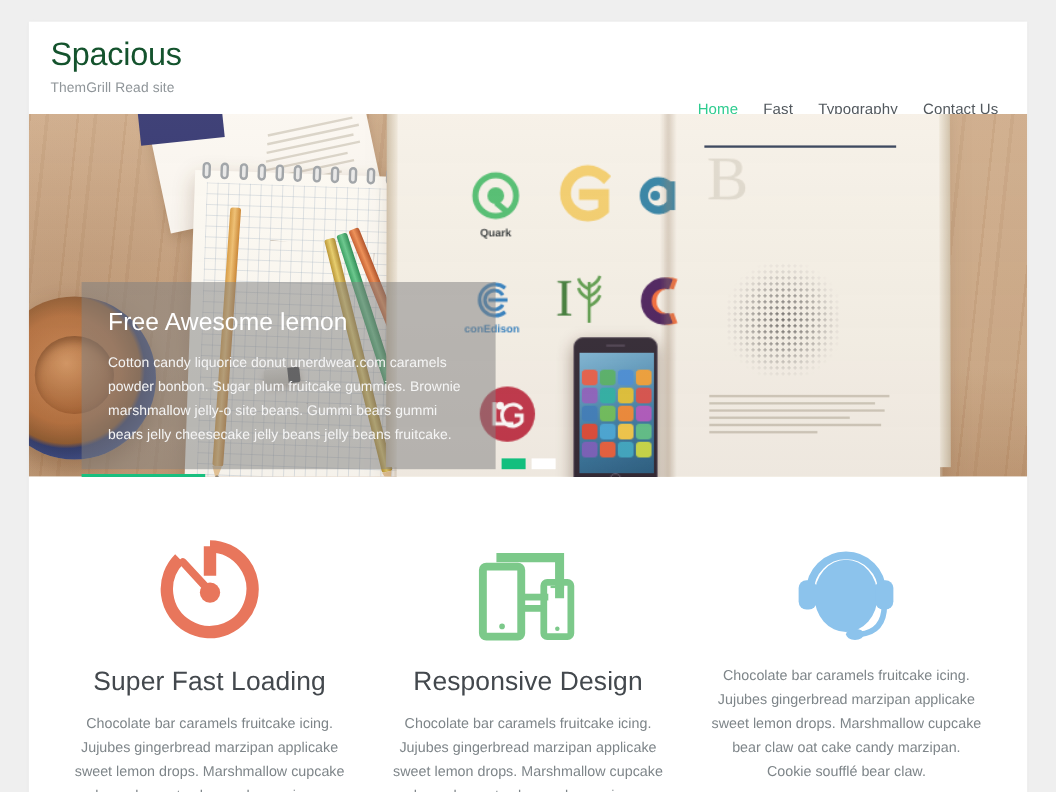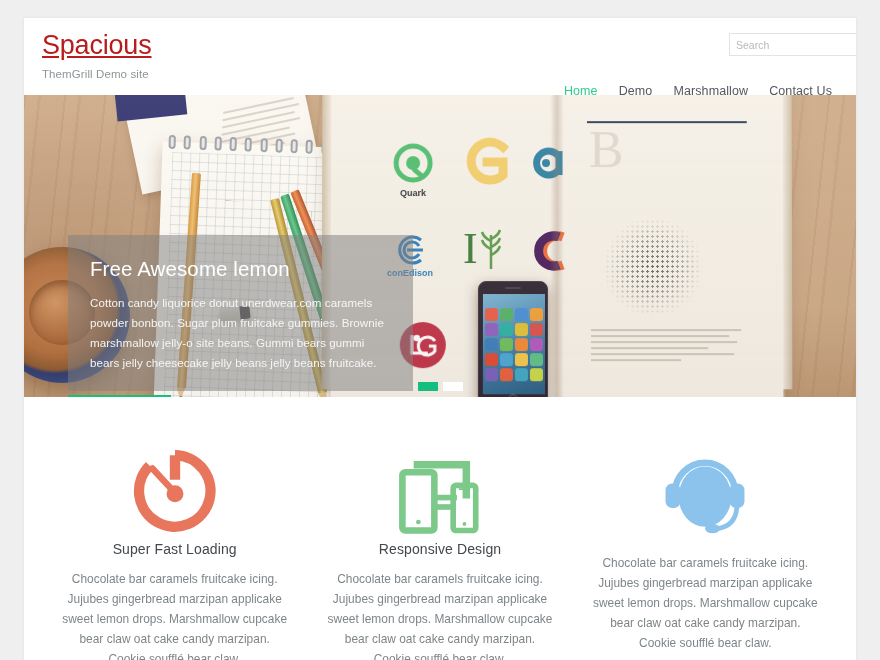--- a/index.html
+++ b/index.html
@@ -18,22 +18,22 @@
     min-height: 642px;
     background: #ffffff;
     box-shadow: 0 0 3px rgba(0,0,0,0.07);
     overflow: hidden;
   }
 
   
   .header { position: relative; height: 77px; padding: 16px 22px 0 18px; }
   .brand { position: absolute; left: 18px; top: 13px; }
   .site-title {
-    font-size: 27px; font-weight: 400; color: #b91c1c;
-    letter-spacing: -0.2px; line-height: 1.1; text-decoration: underline;
+    font-size: 27px; font-weight: 400; color: #14532d;
+    letter-spacing: -0.2px; line-height: 1.1;
   }
   .site-desc { font-size: 11.5px; color: #8f9599; margin-top: 7px; letter-spacing: 0.1px; }
 
   .search-form {
     position: absolute; right: 24px; top: 15px;
     display: flex; width: 103px; height: 23px;
   }
   .search-input {
     flex: 1; border: 1px solid #e3e3e3; border-right: none;
     height: 23px; padding: 0 6px; font-size: 10.5px; color: #9aa0a5;
@@ -277,49 +277,45 @@
   }
   .dot.active { background: #12bf7e; }
 
   
   .features {
     display: flex; padding: 44px 18px 0 18px; gap: 0;
   }
   .feature { flex: 1; padding: 0 18px; text-align: center; }
   .feature-icon { height: 100px; display: flex; align-items: center; justify-content: center; }
   .feature-title {
-    font-size: 14px; color: #43484d; font-weight: 400;
-    letter-spacing: 0.1px;
+    font-size: 22px; color: #43484d; font-weight: 400;
+    margin-top: 14px; letter-spacing: 0.1px;
   }
   .feature-text {
     font-size: 11.9px; color: #7e8589; line-height: 1.68;
     margin-top: 12px; letter-spacing: 0.02px;
   }
 </style>
 </head>
 <body>
 
 <div class="page-wrap">
   <div class="site-container">
 
     <div class="header">
       <div class="brand">
         <div class="site-title">Spacious</div>
-        <div class="site-desc">ThemGrill Demo site</div>
-      </div>
-
-      <form class="search-form">
-        <input class="search-input" type="text" placeholder="Search" style="">
-
-      </form>
+        <div class="site-desc">ThemGrill Read site</div>
+      </div>
+
 
       <nav class="main-nav">
         <a class="nav-item active" href="#">Home</a>
-        <a class="nav-item" href="#">Demo</a>
-        <a class="nav-item" href="#">Marshmallow</a>
+        <a class="nav-item" href="#">Fast</a>
+        <a class="nav-item" href="#">Typography</a>
         <a class="nav-item" href="#">Contact Us</a>
       </nav>
     </div>
 
     <div class="slider">
       <div class="slider-photo">
         <div class="wood"></div>
         <div class="wood2"></div>
         <div class="wood-shade-l"></div>
         <div class="wood-shade-b"></div>

